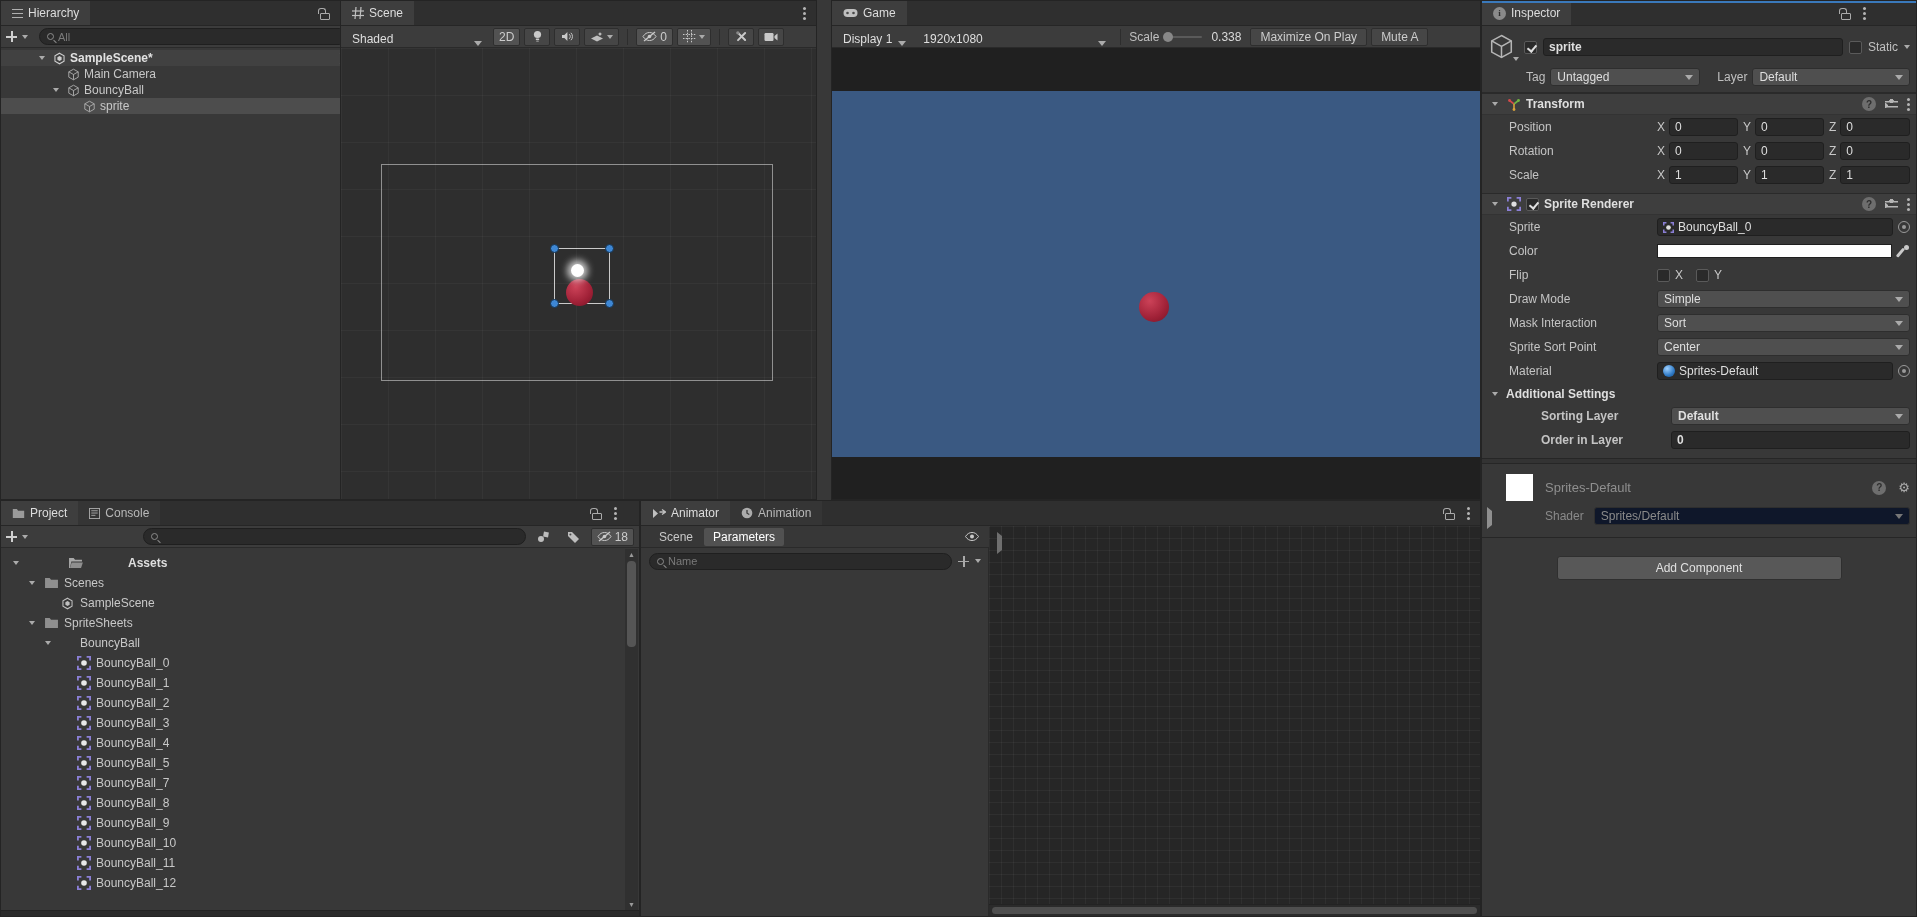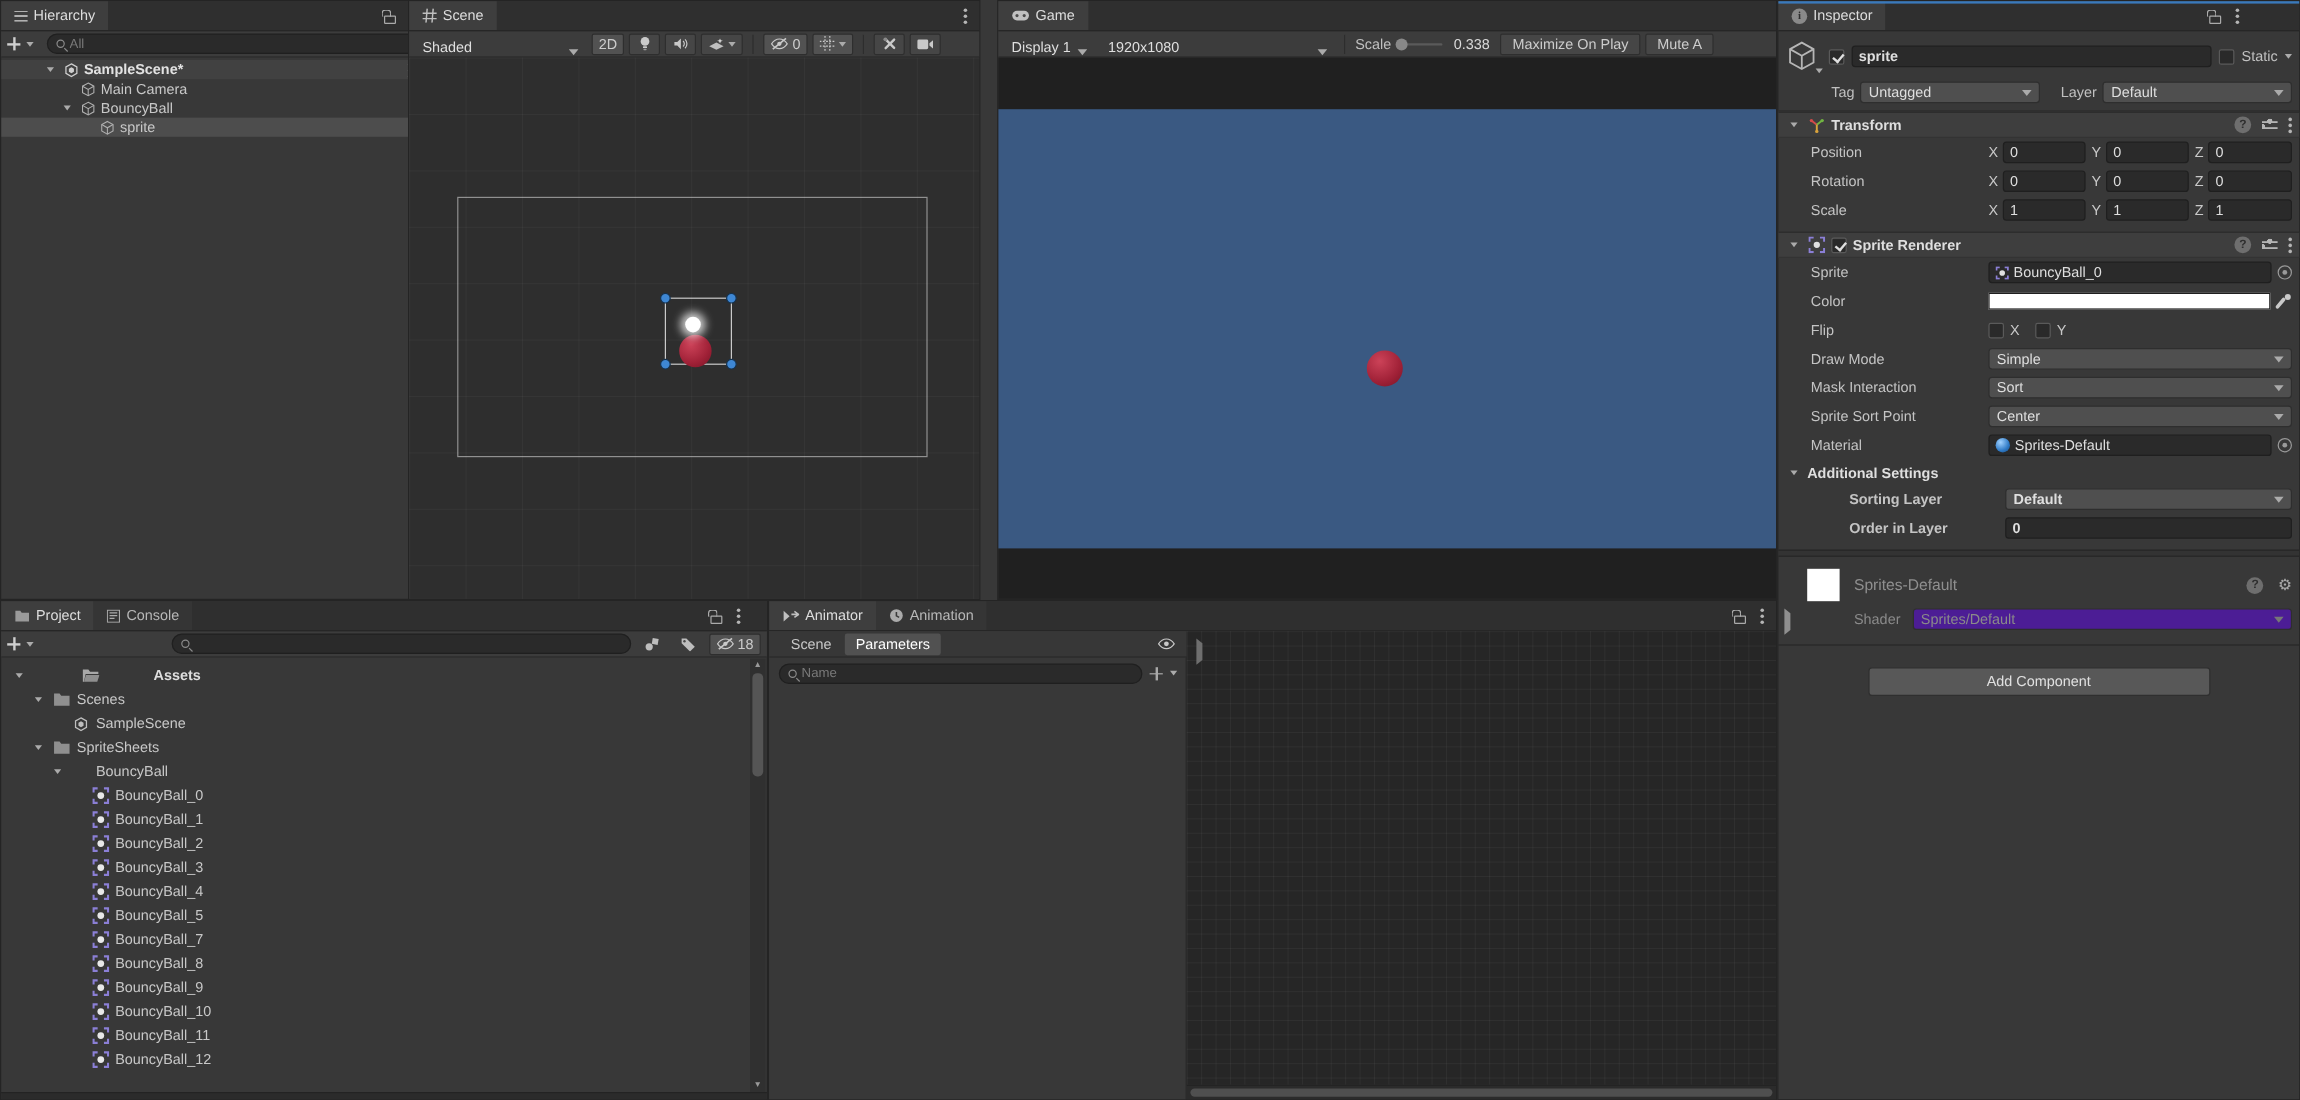--- a/index.html
+++ b/index.html
@@ -115,21 +115,21 @@
   .dropper::before { content:""; position:absolute; right:1px; top:0; width:5px; height:5px; border-radius:50%; background:#C9C9C9; }
   .addl-title { display:flex; align-items:center; gap:4px; height:21px; padding-left:6px; font-weight:bold; color:#DFDFDF; }
   .insp-row.indented { padding-left:59px;font-weight:bold; }
   .insp-row.indented .lbl { width:130px; flex-basis:130px; }
   .thickdiv { height:6px; background:#333; border-top:1px solid #262626; border-bottom:1px solid #262626; margin-top:6px; }
   .mat-preview { position:relative; padding:10px 6px 12px 24px; border-bottom:1px solid #262626; }
   .mat-head { display:flex; align-items:center; gap:12px; }
   .mat-thumb { width:27px; height:27px; background:#FFF; flex:0 0 27px; }
   .mat-name { color:#8F8F8F; font-size:13px; flex:1; }
   .mat-shader { display:flex; align-items:center; gap:10px; margin-top:6px; padding-left:39px; color:#8A8A8A; }
-  .ghost-dd { flex:1; background:#4c1d95; border:1px solid #2E2E2E; border-radius:3px; height:18px; display:flex; align-items:center; padding:0 6px; color:#8A8A8A; }
+  .ghost-dd { flex:1; background:#0f172a; border:1px solid #2E2E2E; border-radius:3px; height:18px; display:flex; align-items:center; padding:0 6px; color:#8A8A8A; }
   .mat-fold { position:absolute; left:5px; bottom:12px; }
   .addcomp-wrap { display:flex; justify-content:center; padding:18px 0; }
   .addcomp { width:285px; height:24px; background:#585858; border:1px solid #2F2F2F; border-radius:3px; color:#E0E0E0; display:flex; align-items:center; justify-content:center; }
   .sphere { width:12px; height:12px; border-radius:50%; background:radial-gradient(circle at 35% 30%, #9FD1FF, #2F7AC6 60%, #174A80); flex:0 0 12px; }
 
   
   #project { left:0; top:500px; width:640px; height:417px; }
   .p-rows { position:absolute; left:0; top:47px; right:14px; bottom:6px; overflow:hidden; padding-top:5px; }
   .p-row { height:20px; display:flex; align-items:center; gap:4px; padding-left:calc(8px + var(--ind,0)*16px); font-size:12px; }
   .p-row .icn { width:17px; height:16px; display:inline-flex; align-items:center; justify-content:center; flex:0 0 17px; }

